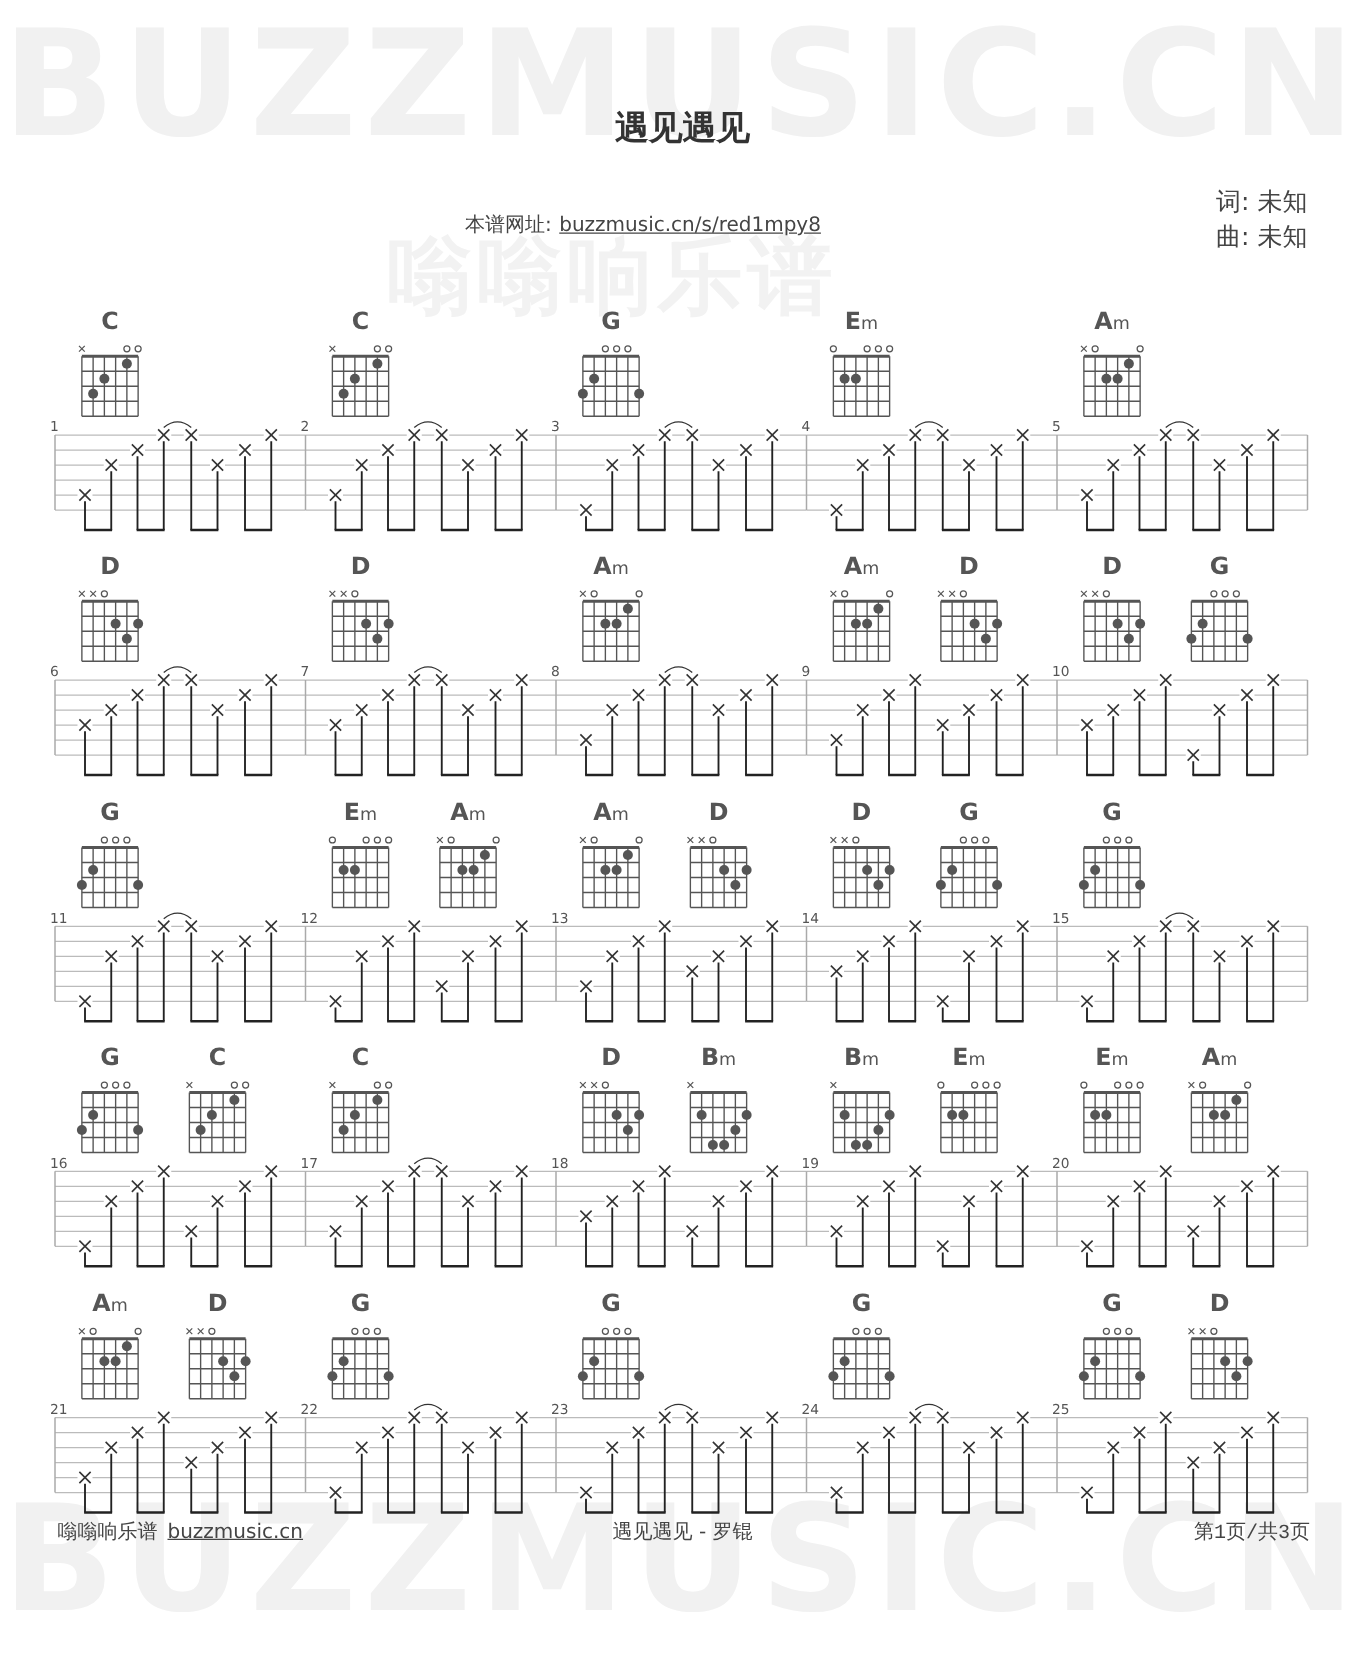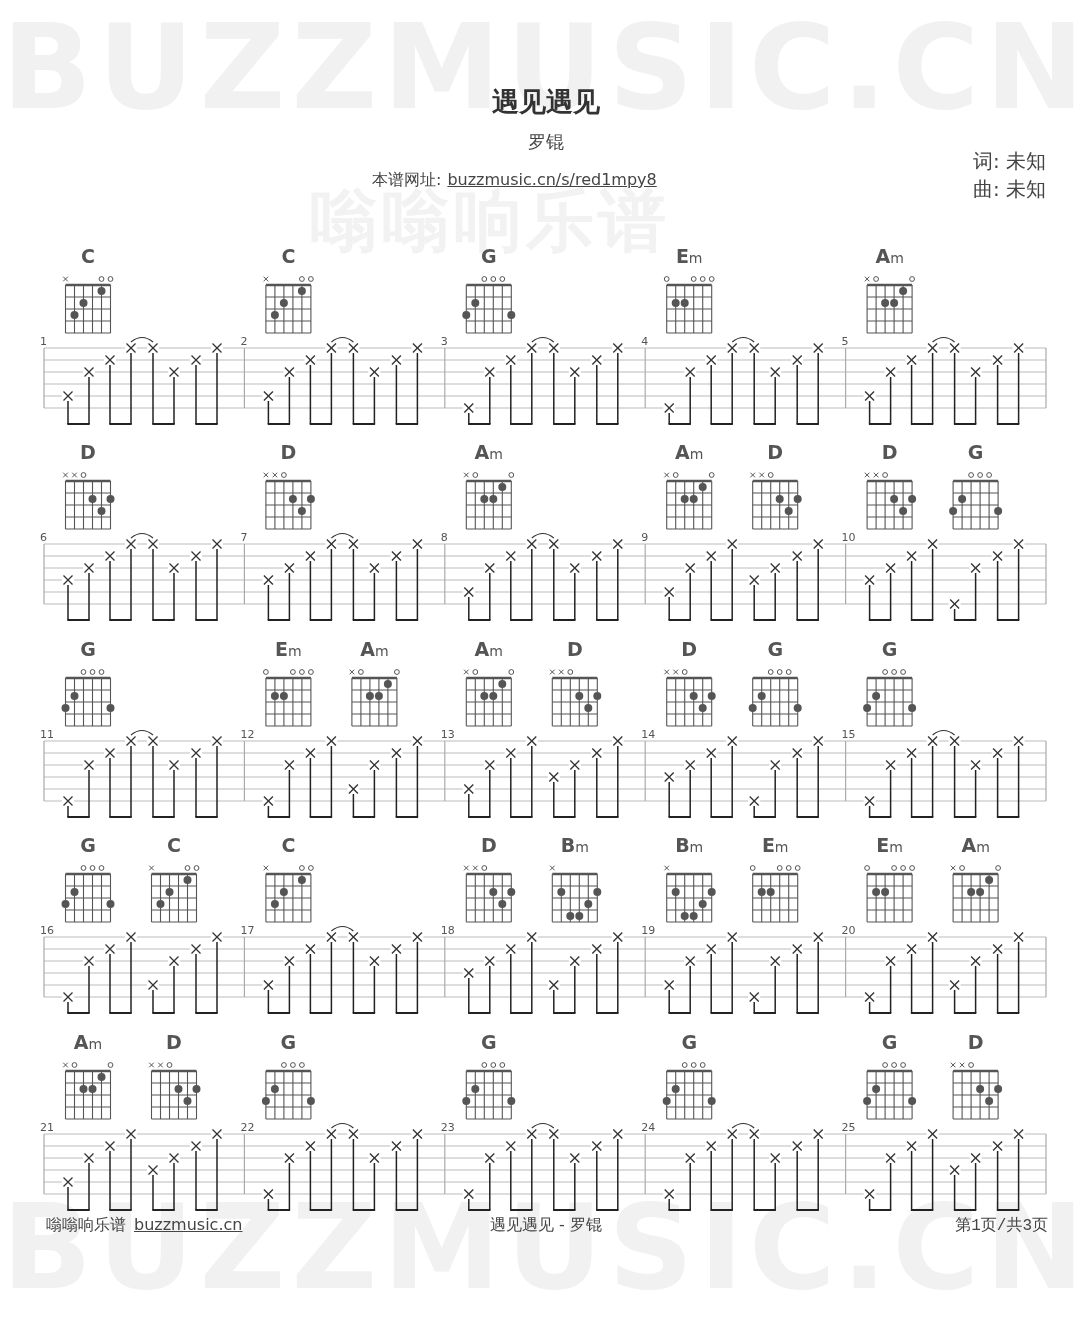--- a/index.html
+++ b/index.html
@@ -27,21 +27,20 @@
 </style>
 </head>
 <body>
 
 <div class="wm wm-top">BUZZMUSIC.CN</div>
 <div class="wm wm-bot">BUZZMUSIC.CN</div>
 <div class="wm-mid">嗡嗡响乐谱</div>
 
 <div class="layer">
   <div class="title">遇见遇见</div>
-  <div class="artist">罗锟</div>
 
 
   <div class="url-line">
     <span>本谱网址:</span><a>buzzmusic.cn/s/red1mpy8</a>
   </div>
 
   <div class="meta-right">
     <div>词: 未知</div>
     <div>曲: 未知</div>
   </div>

